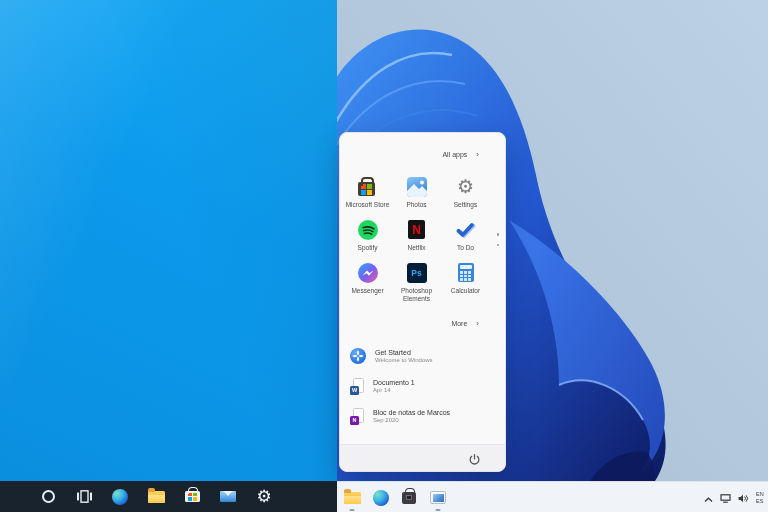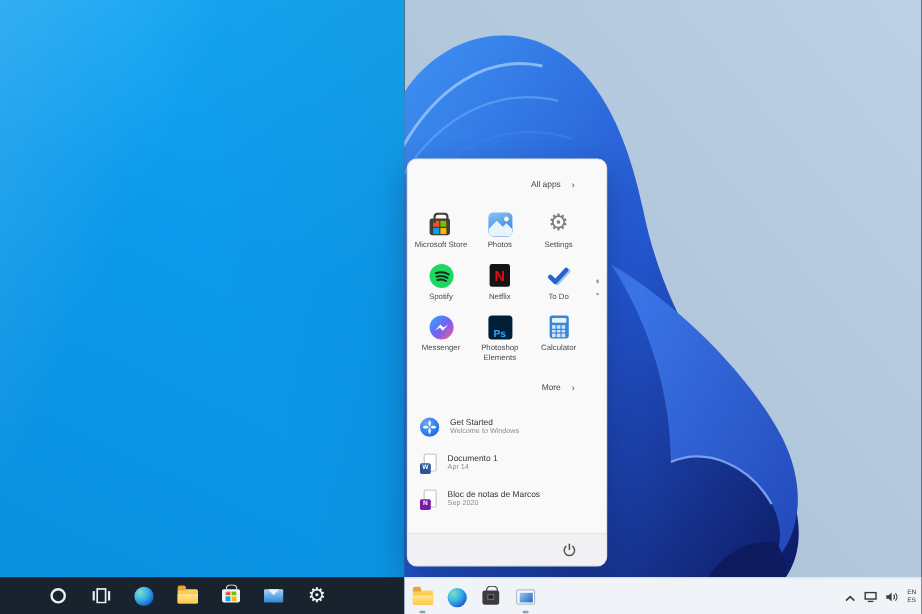--- a/index.html
+++ b/index.html
@@ -57,21 +57,21 @@
 
   
   .ic-netflix { background:#141414; border-radius:2px; width:17px; height:19px; margin:0 auto;
     display:flex; align-items:center; justify-content:center; }
   .ic-netflix span { color:#e50914; font-weight:bold; font-size:12px; }
 
   
   .ic-messenger { border-radius:50%; background:linear-gradient(135deg,#29a8ff 0%,#7b5df0 55%,#fa5f8d 100%); }
 
   
-  .ic-ps { background:#001e36; border-radius:3px; display:flex; align-items:flex-end; justify-content:center; }
+  .ic-ps { background:#001e36; border-radius:3px; display:flex; align-items:center; justify-content:center; }
   .ic-ps span { color:#31a8ff; font-weight:bold; font-size:8.5px; }
 
   
   .ic-calc { width:16px; height:19px; margin:0 auto; background:#3b85d6; border-radius:2px; padding:2px; }
   .ic-calc .scr { width:100%; height:4px; background:#e4f2fc; border-radius:1px; }
   .ic-calc .keys { margin-top:2px; display:grid; grid-template-columns:repeat(3,1fr); gap:1px; }
   .ic-calc .keys i { height:2.5px; background:#cfe6f8; display:block; }
 
   
   .scroll-dots { position:absolute; right:6px; top:100px; display:flex; flex-direction:column; gap:8px; }

